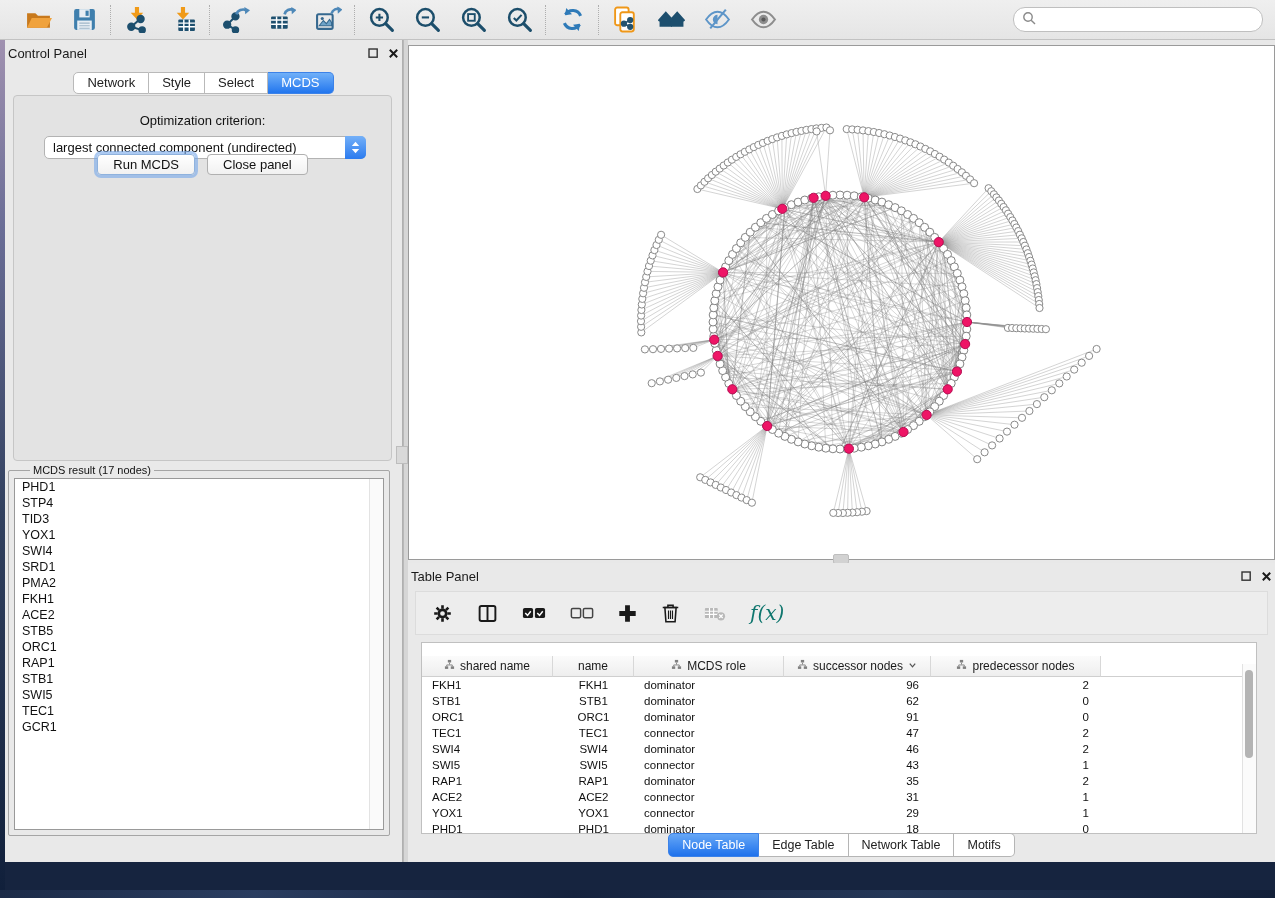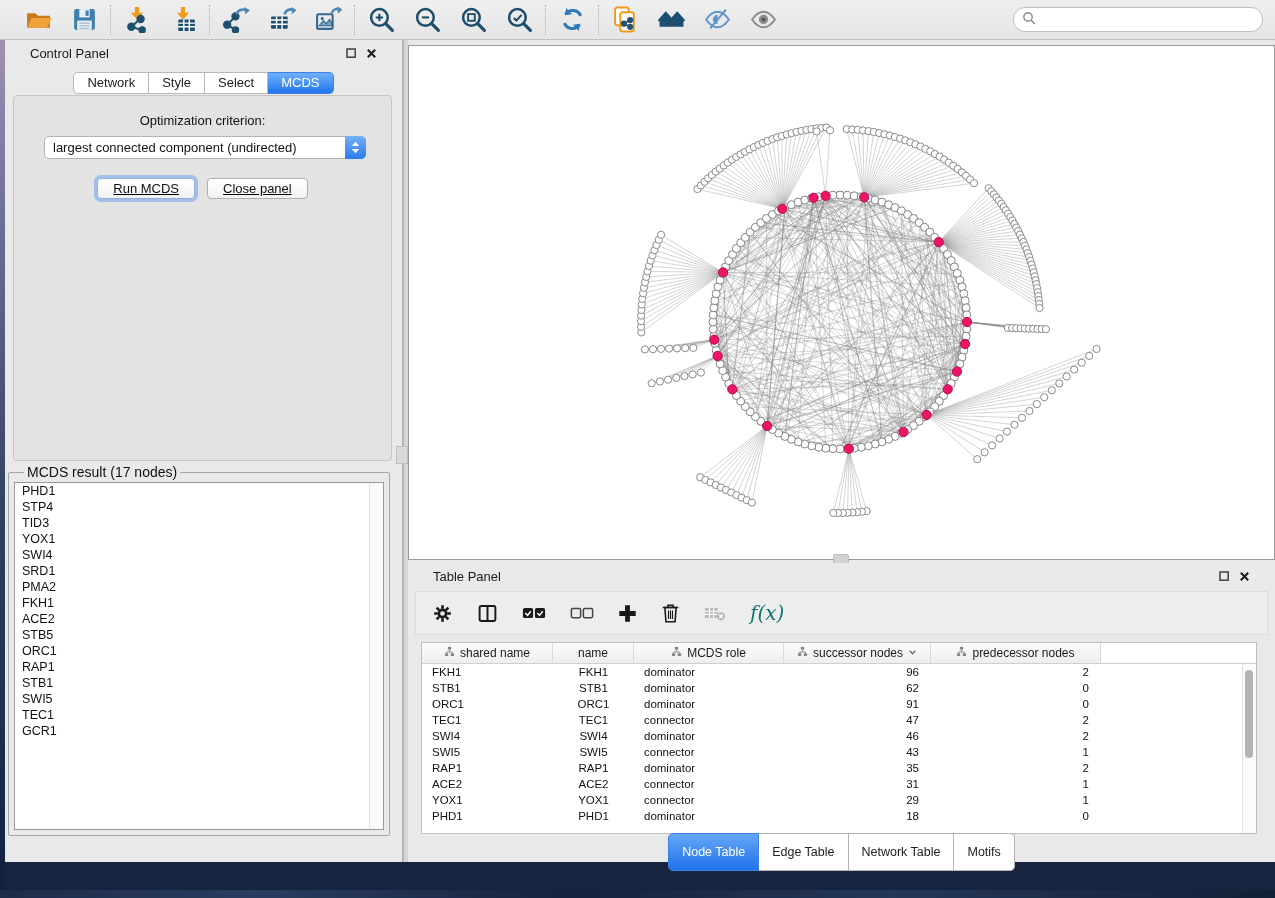--- a/index.html
+++ b/index.html
@@ -18,42 +18,42 @@
   .search-input{border:none;outline:none;flex:1;font-size:12px;font-family:"Liberation Sans",sans-serif;background:transparent;}
 
   
   .wall-left{position:absolute;left:0;top:40px;width:5px;height:858px;background:linear-gradient(#a091b0,#6a6d96 22%,#32415f 55%,#101f3a);}
   .wall-bottom{position:absolute;left:0;top:890px;width:1275px;height:8px;background:linear-gradient(90deg,#1c2b48,#2a3d60 20%,#15223d 45%,#243757 70%,#121f38);}
 
   .main-bg{position:absolute;left:403px;top:40px;width:872px;height:822px;background:#e8e8e8;}
 
   
   .control-panel{position:absolute;left:5px;top:40px;width:398px;height:822px;background:#e9e9e9;border-right:1px solid #b0b0b0;box-sizing:border-box;}
-  .panel-header{height:26px;display:flex;align-items:center;padding:0 25px;font-size:13px;color:#1a1a1a;}
+  .panel-header{height:26px;display:flex;align-items:center;padding:0 3px;font-size:13px;color:#1a1a1a;}
   .win-btns{margin-left:auto;display:flex;gap:9px;align-items:center;}
   .win-btn{width:11px;height:11px;display:flex;align-items:center;justify-content:center;cursor:pointer;}
   .win-btn svg{width:11px;height:11px;}
 
   .cp-tabs{display:flex;justify-content:center;margin-top:6px;}
   .cp-tab{height:20px;line-height:20px;padding:0 13px;font-size:13px;background:#fff;border:1px solid #b9b9b9;border-left:none;color:#222;cursor:pointer;}
   .cp-tab:first-child{border-left:1px solid #b9b9b9;border-radius:5px 0 0 5px;}
   .cp-tab:last-child{border-radius:0 5px 5px 0;}
   .cp-tab.active{background:linear-gradient(#70b0f8,#2276ee);color:#fff;border-color:#3c82e8;}
 
   .cp-inner{position:absolute;left:8px;top:55px;width:377px;height:364px;background:#e3e3e3;border:1px solid #c6c6c6;border-radius:4px;}
   .opt-label{position:absolute;left:0;right:0;top:17px;text-align:center;font-size:13px;color:#111;}
   .criterion-select{position:absolute;left:30px;top:40px;width:312px;height:21px;background:#fff;border:1px solid #b3b3b3;border-radius:5px;font-size:13px;display:flex;align-items:center;padding-left:8px;cursor:pointer;color:#111;}
   .select-stepper{position:absolute;right:-1px;top:-1px;width:21px;height:23px;background:linear-gradient(#74b0f8,#2b7bef);border-radius:0 5px 5px 0;display:flex;flex-direction:column;align-items:center;justify-content:center;gap:1px;}
   .select-stepper svg{width:9px;height:6px;display:block;}
-  .cp-buttons{position:absolute;left:0;right:0;top:82px;display:flex;justify-content:center;gap:12px;text-decoration:underline;}
+  .cp-buttons{position:absolute;left:0;right:0;top:58px;display:flex;justify-content:center;gap:12px;}
   .btn{height:21px;background:linear-gradient(#ffffff,#f1f1f1);border:1px solid #b0b0b0;border-radius:4px;font-size:13px;font-family:"Liberation Sans",sans-serif;padding:0 15px;color:#111;cursor:pointer;}
   .btn.focus-ring{box-shadow:0 0 0 3px rgba(116,166,233,.6);border-color:#8fb2dd;}
 
   .mcds-fieldset{position:absolute;left:3px;top:424px;width:382px;height:372px;border:1px solid #a5a5a5;border-radius:2px;margin:0;padding:0;box-sizing:border-box;}
-  .mcds-fieldset legend{font-size:14px;color:#111;margin-left:15px;padding:0 3px;}
+  .mcds-fieldset legend{font-size:11px;color:#111;margin-left:21px;padding:0 3px;}
   .listbox{position:absolute;left:5px;right:5px;top:2px;bottom:5px;background:#fff;border:1px solid #999;overflow:hidden;}
   .listbox-scroll{position:absolute;right:0;top:0;width:13px;height:100%;background:#fafafa;border-left:1px solid #e3e3e3;}
   .list-item{height:16px;line-height:16px;font-size:12.5px;padding-left:7px;color:#111;cursor:default;}
 
   
   .v-splitter{position:absolute;left:403px;top:40px;width:5px;height:822px;background:#d6d6d6;border-left:1px solid #b8b8b8;box-sizing:border-box;cursor:col-resize;}
   .v-grip{position:absolute;left:396px;top:446px;width:10px;height:16px;background:#d9d9d9;border:1px solid #bdbdbd;cursor:col-resize;}
   .h-grip{position:absolute;left:833px;top:554px;width:14px;height:8px;background:#d2d2d2;border:1px solid #bfbfbf;border-radius:2px;cursor:row-resize;}
 
   
@@ -64,32 +64,32 @@
   .graph-svg{position:absolute;left:0;top:20px;}
 
   
   .table-panel{position:absolute;left:408px;top:563px;width:867px;height:299px;background:#e9e9e9;}
   .tp-toolbar{position:absolute;left:7px;right:7px;top:28px;height:44px;background:#ededed;border:1px solid #dcdcdc;display:flex;align-items:center;gap:24px;padding:0 16px;box-sizing:border-box;}
   .tp-icon{display:flex;align-items:center;justify-content:center;cursor:pointer;}
   .tp-icon svg{display:block;}
   .tp-icon .fx{font-family:"DejaVu Serif",serif;font-style:italic;font-size:20px;color:#0f766e;}
   .tp-icon.disabled{cursor:default;}
   .tp-table{position:absolute;left:13px;top:79px;width:836px;height:192px;background:#fff;border:1px solid #c0c0c0;box-sizing:border-box;overflow:hidden;}
-  .thead{display:flex;height:21px;align-items:flex-end;}
+  .thead{display:flex;height:34px;align-items:flex-end;}
   .th{box-sizing:border-box;height:21px;border-right:1px solid #d8d8d8;border-bottom:1px solid #cfcfcf;background:linear-gradient(#fbfbfb,#eeeeee);display:flex;align-items:center;justify-content:center;gap:5px;font-size:12px;color:#1a1a1a;cursor:pointer;}
   .th-filler{flex:1;border-bottom:1px solid #cfcfcf;background:linear-gradient(#fdfdfd,#f4f4f4);}
   .th svg{flex:0 0 auto;}
   .tr{display:flex;height:16px;line-height:16px;font-size:11.5px;color:#111;cursor:default;}
   .td{box-sizing:border-box;padding:0 10px;overflow:hidden;white-space:nowrap;}
   .td.num{text-align:right;padding-right:12px;}
   .td.center{text-align:center;padding:0 4px;}
   .tp-scroll{position:absolute;right:0;top:21px;bottom:0;width:13px;background:#fbfbfb;border-left:1px solid #e2e2e2;}
   .tp-thumb{position:absolute;left:2px;top:6px;width:8px;height:88px;background:#b4b4b4;border-radius:5px;cursor:pointer;}
   .tp-tabs{position:absolute;left:0;right:0;top:270px;display:flex;justify-content:center;}
-  .tp-tab{height:20px;line-height:20px;padding:8px 13px;font-size:12.5px;background:#fff;border:1px solid #b5b5b5;border-left:none;color:#222;cursor:pointer;}
+  .tp-tab{height:20px;line-height:20px;padding:1px 13px;font-size:12.5px;background:#fff;border:1px solid #b5b5b5;border-left:none;color:#222;cursor:pointer;}
   .tp-tab:first-child{border-left:1px solid #b5b5b5;border-radius:5px 0 0 5px;}
   .tp-tab:last-child{border-radius:0 5px 5px 0;}
   .tp-tab.active{background:linear-gradient(#66a7f6,#1f72ec);color:#fff;border-color:#3c82e8;}
 
   
   .status-bar{position:absolute;left:5px;top:862px;width:1270px;height:28px;background:#ececec;border-top:1px solid #cfcfcf;box-sizing:border-box;}
   .list-btn{position:absolute;left:7px;top:3px;width:28px;height:21px;background:#f3f3f3;border:1px solid #b8b8b8;display:flex;align-items:center;justify-content:center;cursor:pointer;}
   .memory-btn{position:absolute;right:11px;top:3px;height:21px;background:#fdfdfd;border:1px solid #b8b8b8;border-radius:4px;display:flex;align-items:center;gap:6px;padding:0 10px;font-size:12px;color:#111;cursor:pointer;}
   .memory-dot{width:10px;height:10px;border-radius:50%;}
 </style>

